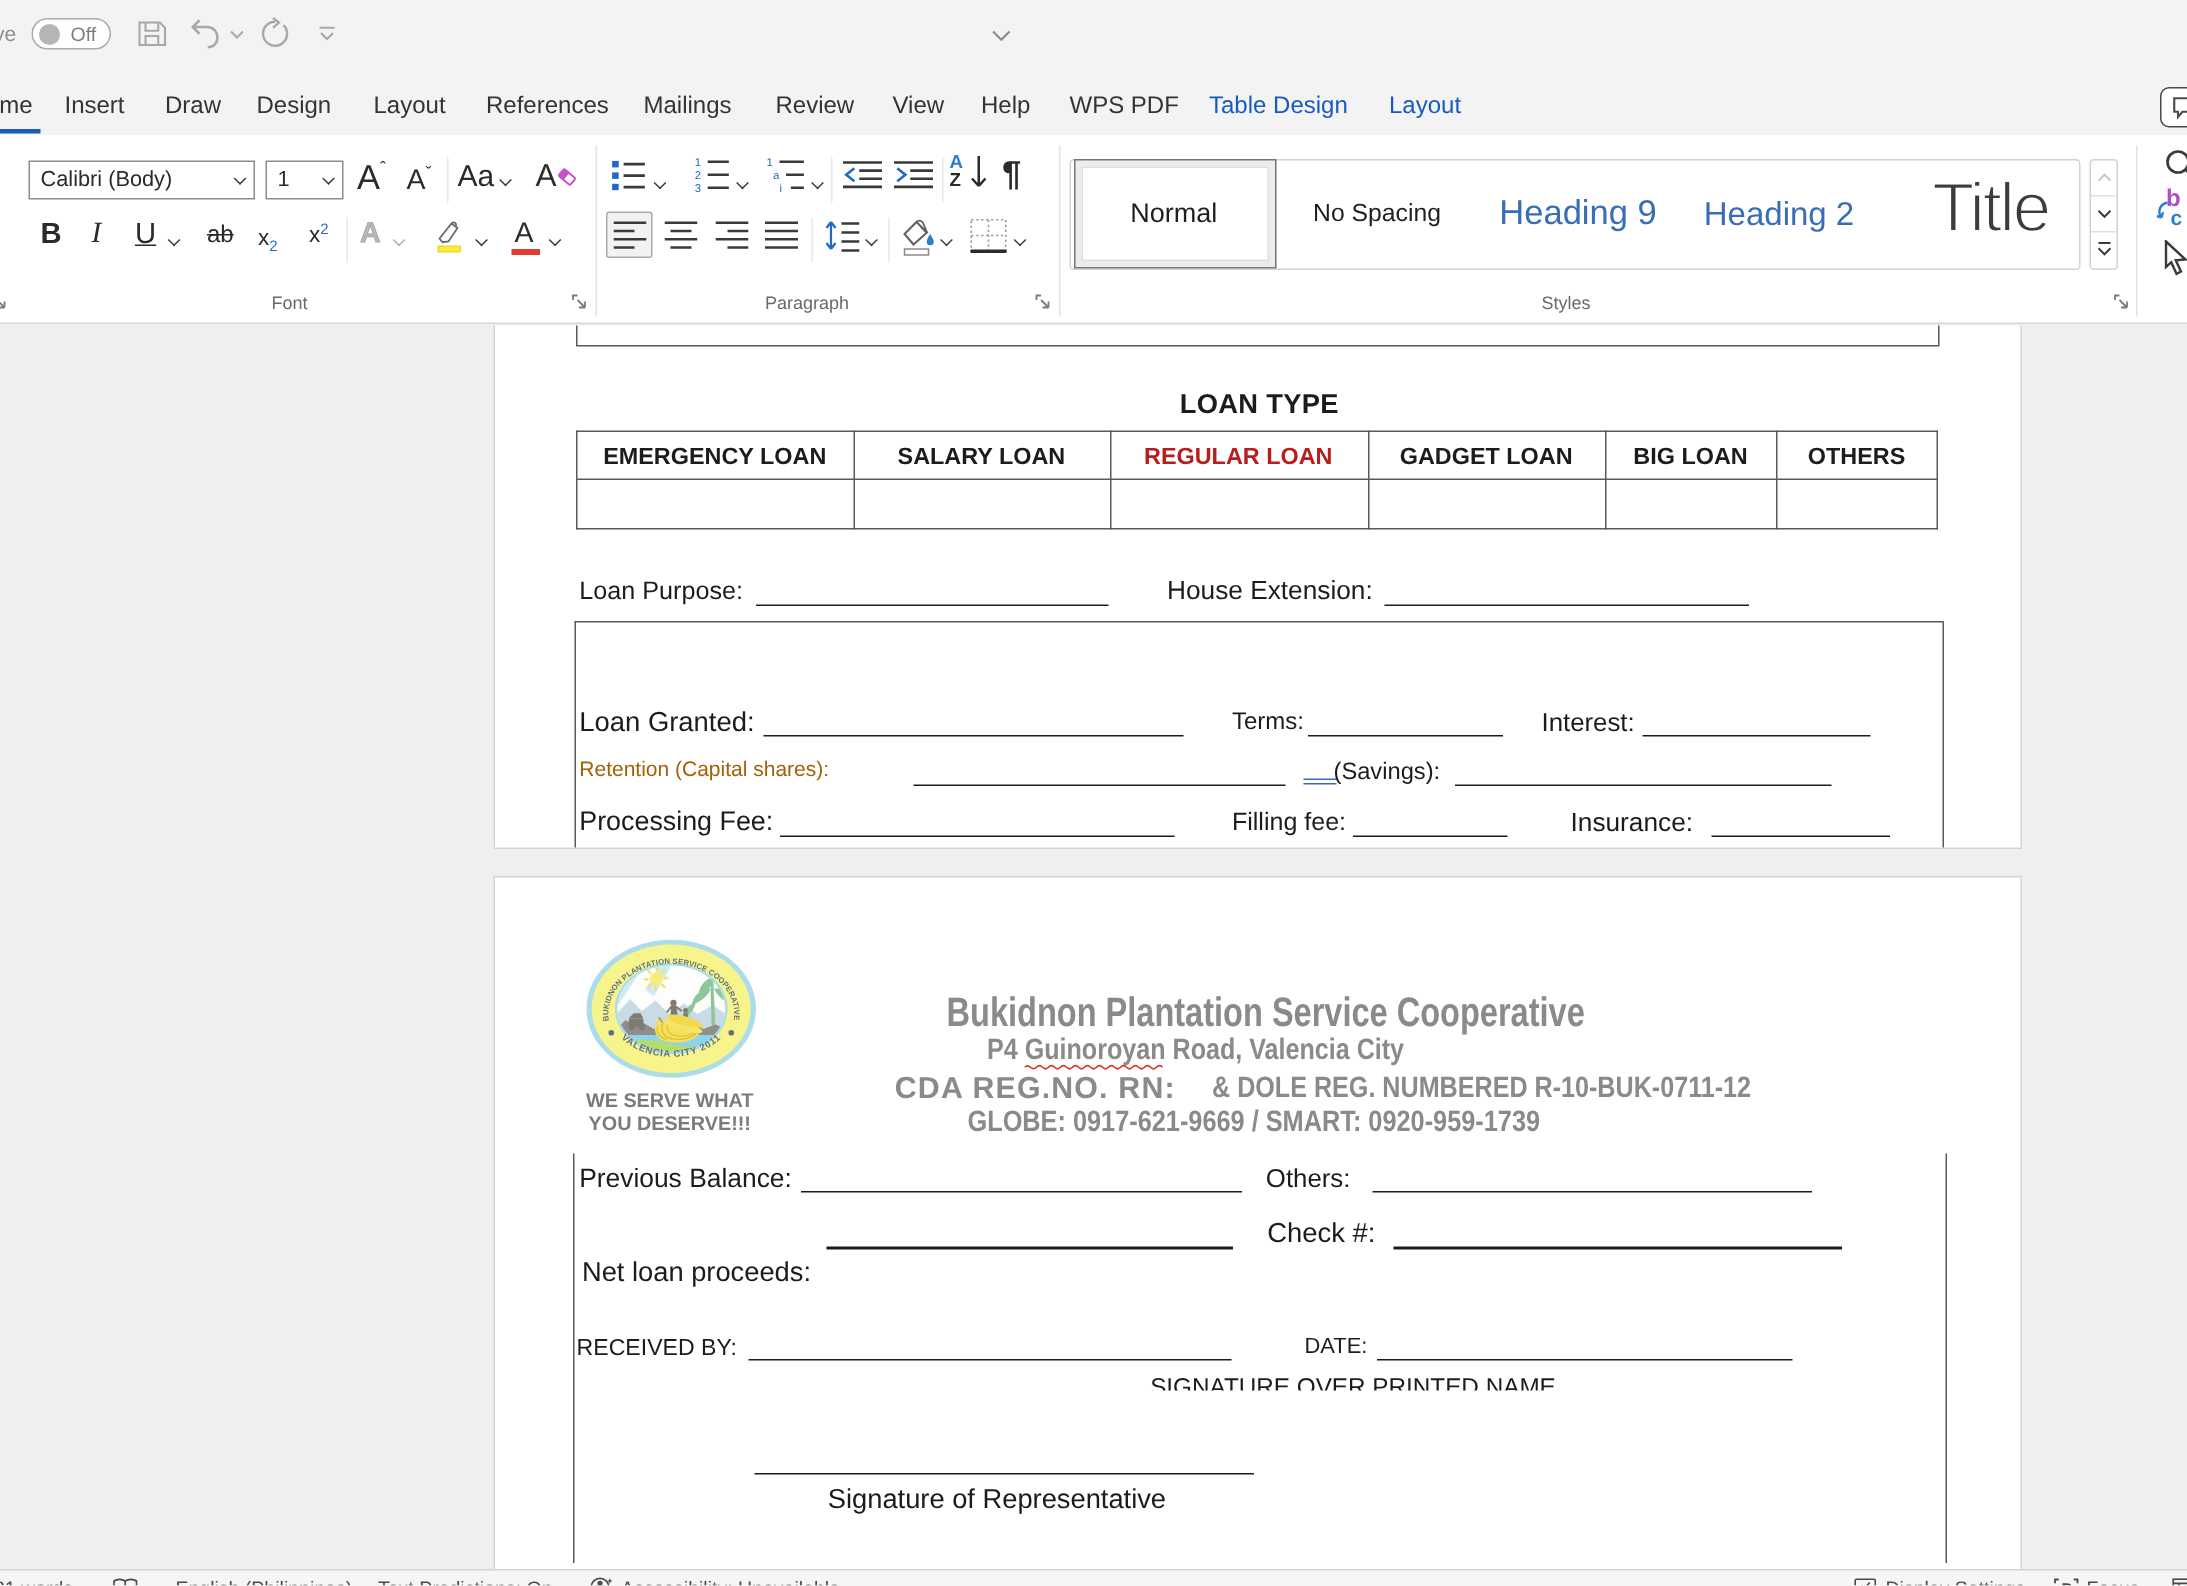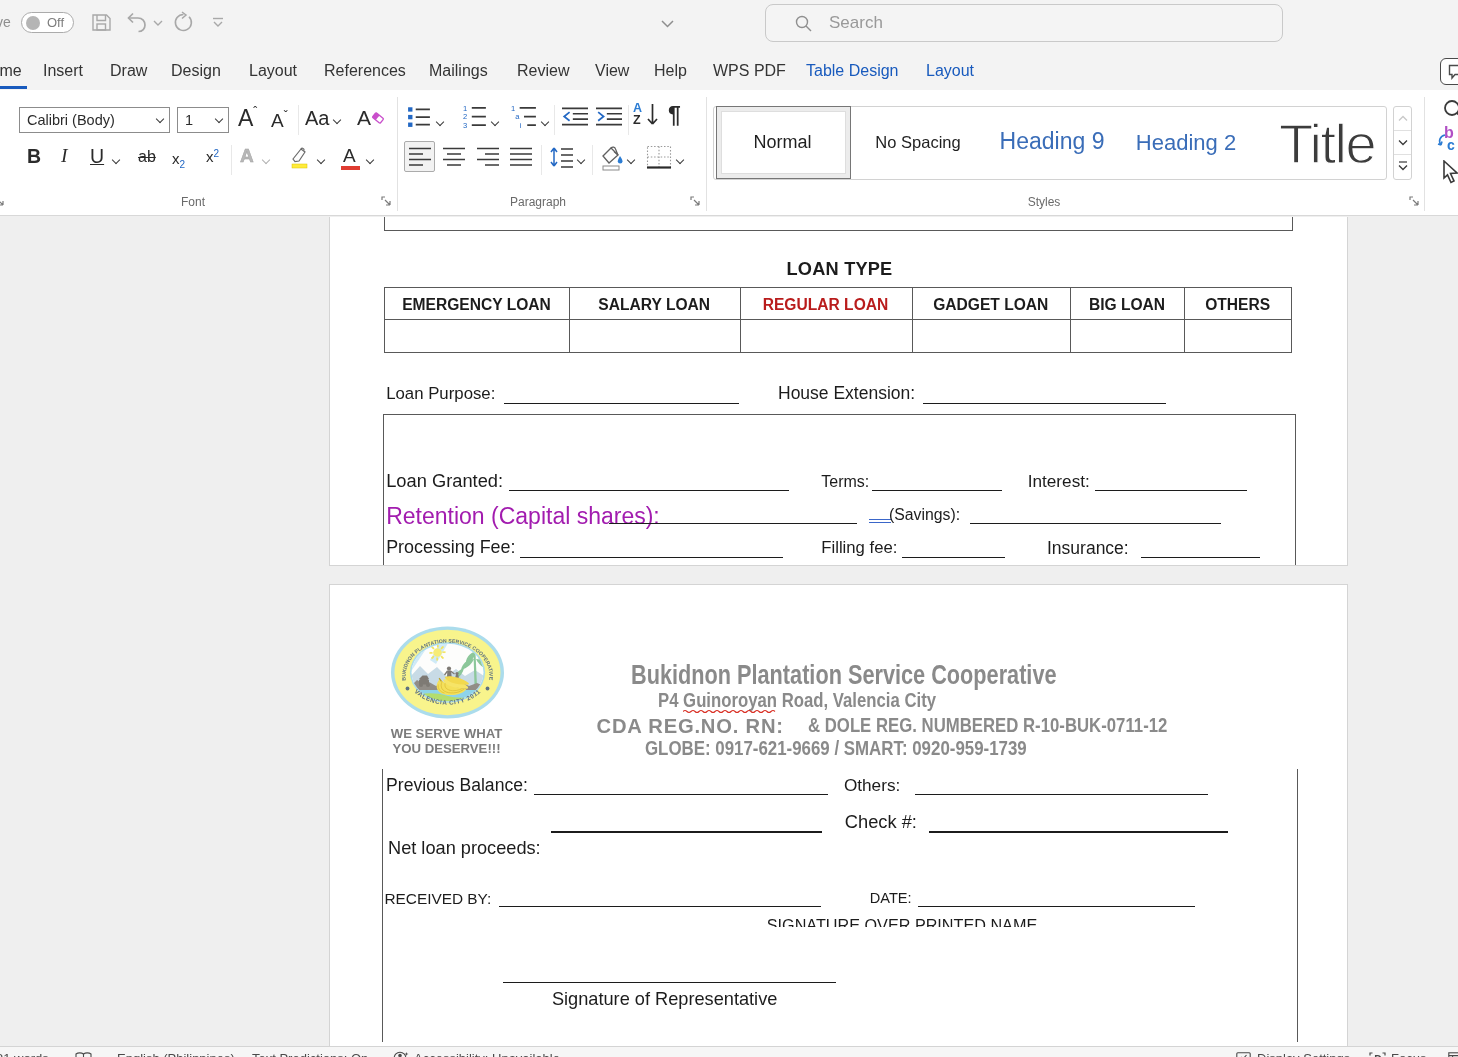--- a/index.html
+++ b/index.html
@@ -51,21 +51,21 @@
 <div class="abs" style="left:923.4px;top:185.6px;width:242.4px;height:1.3px;background:#1c1c1c;"></div>
 <div class="abs" style="left:383px;top:197.0px;width:911.5px;height:1px;background:#595959;"></div>
 <div class="abs" style="left:383px;top:197.0px;width:1px;height:150.5px;background:#595959;"></div>
 <div class="abs" style="left:1294.5px;top:197.0px;width:1px;height:150.5px;background:#595959;"></div>
 <div class="abs" style="left:386.2px;top:254.8px;font-size:18.3px;line-height:1;color:#1c1c1c;white-space:nowrap;">Loan Granted:</div>
 <div class="abs" style="left:508.5px;top:272.7px;width:280.5px;height:1.3px;background:#1c1c1c;"></div>
 <div class="abs" style="left:821.3px;top:256.8px;font-size:16.0px;line-height:1;color:#1c1c1c;white-space:nowrap;">Terms:</div>
 <div class="abs" style="left:871.5px;top:272.7px;width:130.5px;height:1.3px;background:#1c1c1c;"></div>
 <div class="abs" style="left:1027.7px;top:255.7px;font-size:17.2px;line-height:1;color:#1c1c1c;white-space:nowrap;text-align:center;">Interest:</div>
 <div class="abs" style="left:1095px;top:272.7px;width:152.0px;height:1.3px;background:#1c1c1c;"></div>
-<div class="abs" style="left:386.2px;top:288.4px;font-size:23px;line-height:1;color:#a21caf;white-space:nowrap;">Retention (Capital shares):</div>
+<div class="abs" style="left:386.2px;top:288.4px;font-size:14px;line-height:1;color:#a16207;white-space:nowrap;">Retention (Capital shares):</div>
 <div class="abs" style="left:608.5px;top:306.2px;width:248.5px;height:1.3px;background:#1c1c1c;"></div>
 <div class="abs" style="left:869px;top:301.5px;width:22px;height:1.4px;background:#3a66c9;"></div>
       <div class="abs" style="left:869px;top:304.5px;width:22px;height:1.4px;background:#3a66c9;"></div>
 <div class="abs" style="left:889px;top:290.4px;font-size:15.8px;line-height:1;color:#1c1c1c;white-space:nowrap;">(Savings):</div>
 <div class="abs" style="left:969.5px;top:306.2px;width:251.5px;height:1.3px;background:#1c1c1c;"></div>
 <div class="abs" style="left:386.2px;top:322.1px;font-size:17.9px;line-height:1;color:#1c1c1c;white-space:nowrap;">Processing Fee:</div>
 <div class="abs" style="left:519.5px;top:339.7px;width:263.5px;height:1.3px;background:#1c1c1c;"></div>
 <div class="abs" style="left:821.3px;top:323.2px;font-size:16.7px;line-height:1;color:#1c1c1c;white-space:nowrap;">Filling fee:</div>
 <div class="abs" style="left:902px;top:339.7px;width:103.0px;height:1.3px;background:#1c1c1c;"></div>
 <div class="abs" style="left:1047px;top:322.5px;font-size:17.5px;line-height:1;color:#1c1c1c;white-space:nowrap;">Insurance:</div>
@@ -189,27 +189,20 @@
       </svg>
 <svg class="abs" style="left:212px;top:17px;" width="12" height="11" viewBox="0 0 12 11">
         <g fill="none" stroke="#a8a8a8" stroke-width="1.4">
           <path d="M1 1.5 L11 1.5"></path>
           <path d="M2 5 L6 9 L10 5"></path>
         </g>
       </svg>
 <svg class="abs" style="left:660px;top:19px;" width="15" height="10" viewBox="0 0 15 10">
         <path d="M2 2 L7.5 7.5 L13 2" fill="none" stroke="#8e8e8e" stroke-width="1.5"></path>
       </svg>
-<div class="abs" style="left:765px;top:4px;width:518px;height:38px;border:1px solid #c9c9c9;border-radius:8px;background:#f4f4f4;">
-  <svg class="abs" style="left:28px;top:9px;" width="19" height="19" viewBox="0 0 19 19">
-          <circle cx="8" cy="8" r="5.5" fill="none" stroke="#8f8f8f" stroke-width="1.4"></circle>
-          <path d="M12 12 L17 17" stroke="#8f8f8f" stroke-width="1.4"></path>
-        </svg>
-  <div class="abs" style="left:63px;top:8px;font-size:17px;color:#999;">Search</div>
-</div>
 </div>
 <div id="tabrow">
 <div class="tab" style="left:-21px;">Home</div>
 <div class="tab" style="left:43px;">Insert</div>
 <div class="tab" style="left:110px;">Draw</div>
 <div class="tab" style="left:171px;">Design</div>
 <div class="tab" style="left:249px;">Layout</div>
 <div class="tab" style="left:324px;">References</div>
 <div class="tab" style="left:429px;">Mailings</div>
 <div class="tab" style="left:517px;">Review</div>
@@ -397,21 +390,21 @@
 <div class="abs" style="left:851px;top:16px;width:134px;height:73px;">
   <div class="abs" style="left:0;top:27px;width:134px;text-align:center;font-size:16.5px;color:#1f1f1f;">No Spacing</div>
 </div>
 <div class="abs" style="left:985px;top:16px;width:134px;height:73px;">
   <div class="abs" style="left:0;top:22px;width:134px;text-align:center;font-size:23px;color:#3a6db8;">Heading 9</div>
 </div>
 <div class="abs" style="left:1119px;top:16px;width:134px;height:73px;">
   <div class="abs" style="left:0;top:24px;width:134px;text-align:center;font-size:22px;color:#3a6db8;">Heading 2</div>
 </div>
 <div class="abs" style="left:1260px;top:16px;width:134px;height:73px;">
-  <div class="abs" style="left:0;top:5px;width:134px;text-align:center;font-size:56px;font-weight:normal;color:#3c3c3c;letter-spacing:-1.5px;-webkit-text-stroke:1.3px #ffffff;">Title</div>
+  <div class="abs" style="left:0;top:5px;width:134px;text-align:center;font-size:46px;font-weight:normal;color:#3c3c3c;letter-spacing:-1.5px;-webkit-text-stroke:1.3px #ffffff;">Title</div>
 </div>
 <div class="abs" style="left:1393px;top:16px;width:19px;height:74px;border:1px solid #d2d2d2;border-radius:3px;background:#fff;">
   <div class="abs" style="left:0;top:23px;width:17px;height:1px;background:#e0e0e0;"></div>
   <div class="abs" style="left:0;top:47px;width:17px;height:1px;background:#e0e0e0;"></div>
   <svg class="abs" style="left:4px;top:8px;" width="10" height="7" viewBox="0 0 10 7">
           <path d="M1 5.5 L5 1.5 L9 5.5" fill="none" stroke="#c8c8c8" stroke-width="1.3"></path>
         </svg>
   <svg class="abs" style="left:4px;top:32px;" width="10" height="7" viewBox="0 0 10 7">
           <path d="M1 1.5 L5 5.5 L9 1.5" fill="none" stroke="#3a3a3a" stroke-width="1.3"></path>
         </svg>

